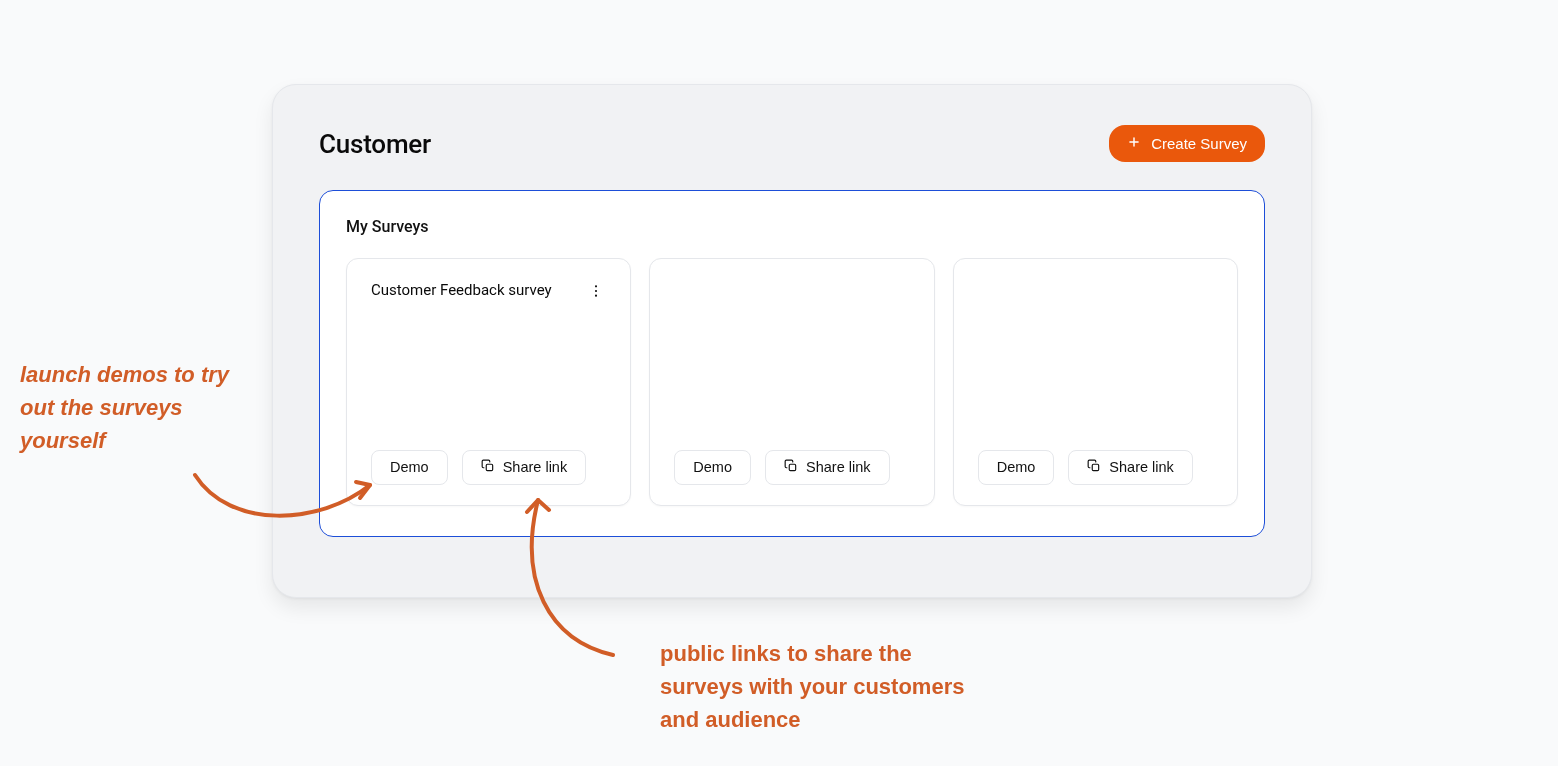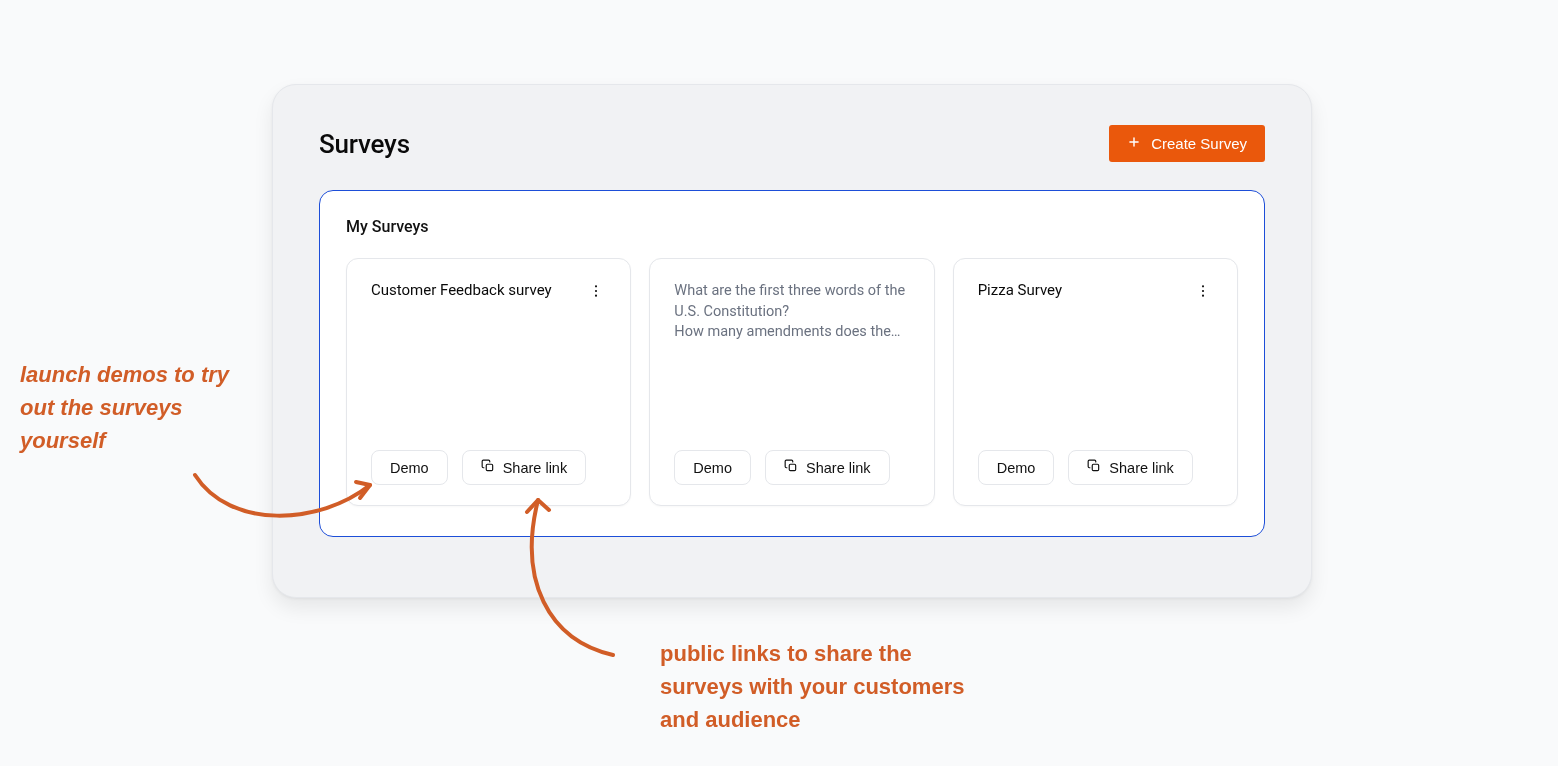--- a/index.html
+++ b/index.html
@@ -34,21 +34,21 @@
     .panel-title {
       font-size: 26px;
       font-weight: 500;
       color: #0a0a0a;
       letter-spacing: -0.2px;
     }
     .create-btn {
       background: #ea580c;
       color: #fff;
       border: none;
-      border-radius: 3px;
+      border-radius: 16px;
       padding: 10px 18px;
       font-size: 15px;
       font-weight: 500;
       display: inline-flex;
       align-items: center;
       gap: 10px;
       cursor: pointer;
     }
     .create-btn svg {
       width: 14px;
@@ -128,21 +128,21 @@
     .action-btn {
       background: #fff;
       border: 1px solid #e5e7eb;
       border-radius: 8px;
       padding: 8px 18px;
       font-size: 14.5px;
       font-weight: 400;
       color: #111;
       cursor: pointer;
       display: inline-flex;
-      align-items: center;
+      align-items: flex-start;
       gap: 8px;
     }
     .action-btn svg {
       width: 14px;
       height: 14px;
     }
     .annotation {
       position: absolute;
       color: #d15d27;
       font-family: "Comic Sans MS", "Marker Felt", "Segoe Script", cursive, sans-serif;
@@ -164,21 +164,21 @@
     .arrow {
       position: absolute;
       pointer-events: none;
     }
   </style>
 </head>
 <body>
 
 <div class="main-panel">
   <div class="panel-header">
-    <div class="panel-title">Surveys</div>
+    <div class="panel-title">Customer</div>
     <button class="create-btn">
       <span>
         <svg viewBox="0 0 24 24" fill="none" stroke="currentColor" stroke-width="2.5" stroke-linecap="round">
           <line x1="12" y1="5" x2="12" y2="19"></line>
           <line x1="5" y1="12" x2="19" y2="12"></line>
         </svg>
       </span>
       <span>Create Survey</span>
     </button>
   </div>
@@ -212,52 +212,38 @@
                 <rect x="9" y="9" width="11" height="11" rx="2"></rect>
                 <path d="M5 15H4a2 2 0 0 1-2-2V4a2 2 0 0 1 2-2h9a2 2 0 0 1 2 2v1"></path>
               </svg>
             </span>
             <span>Share link</span>
           </button>
         </div>
       </div>
 
       <div class="survey-card">
-        <div class="card-body" style="white-space:pre-line">What are the first three words of the U.S. Constitution?
-How many amendments does the…</div>
         <div class="spacer"></div>
         <div class="card-actions">
           <button class="action-btn">
             <span>Demo</span>
           </button>
           <button class="action-btn">
             <span>
               <svg viewBox="0 0 24 24" fill="none" stroke="currentColor" stroke-width="2" stroke-linecap="round" stroke-linejoin="round">
                 <rect x="9" y="9" width="11" height="11" rx="2"></rect>
                 <path d="M5 15H4a2 2 0 0 1-2-2V4a2 2 0 0 1 2-2h9a2 2 0 0 1 2 2v1"></path>
               </svg>
             </span>
             <span>Share link</span>
           </button>
         </div>
       </div>
 
       <div class="survey-card">
-        <div class="card-header">
-          <div class="card-title">Pizza Survey</div>
-          <button class="more-btn">
-            <span>
-              <svg viewBox="0 0 24 24" fill="currentColor">
-                <circle cx="12" cy="5" r="1.6"></circle>
-                <circle cx="12" cy="12" r="1.6"></circle>
-                <circle cx="12" cy="19" r="1.6"></circle>
-              </svg>
-            </span>
-          </button>
-        </div>
         <div class="spacer"></div>
         <div class="card-actions">
           <button class="action-btn">
             <span>Demo</span>
           </button>
           <button class="action-btn">
             <span>
               <svg viewBox="0 0 24 24" fill="none" stroke="currentColor" stroke-width="2" stroke-linecap="round" stroke-linejoin="round">
                 <rect x="9" y="9" width="11" height="11" rx="2"></rect>
                 <path d="M5 15H4a2 2 0 0 1-2-2V4a2 2 0 0 1 2-2h9a2 2 0 0 1 2 2v1"></path>

